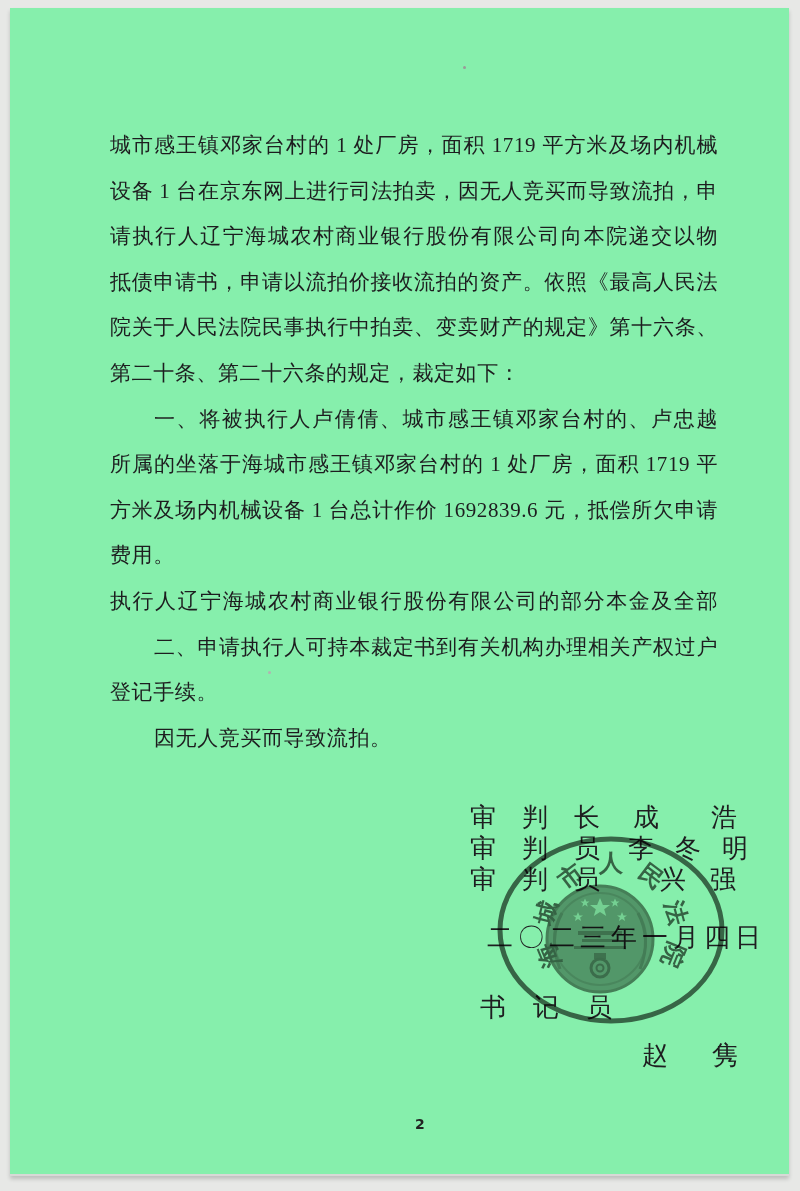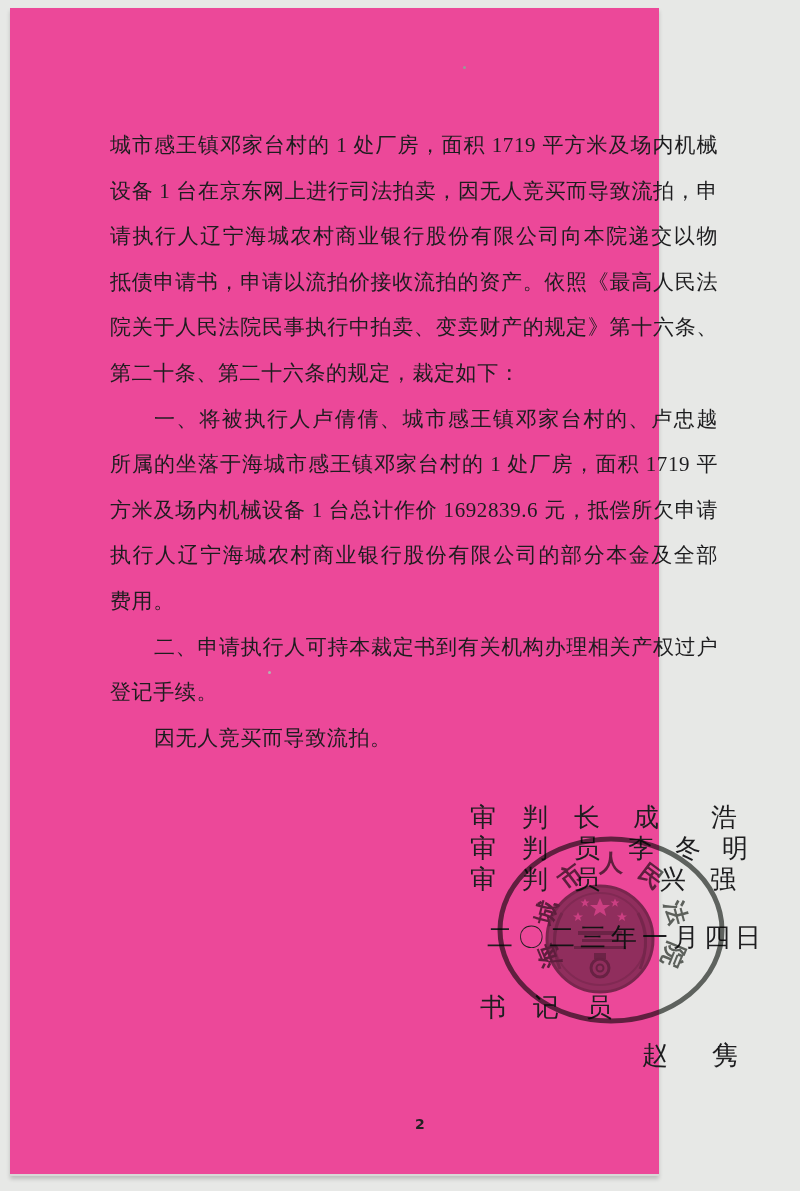--- a/index.html
+++ b/index.html
@@ -3,22 +3,22 @@
 <meta charset="utf-8">
 <style>
   html,body{margin:0;padding:0;}
   body{
     width:800px;height:1191px;position:relative;
     background:#e7e8e6;
     font-family:"Liberation Serif","DejaVu Serif",serif;
     overflow:hidden;
   }
   .page{
-    position:absolute;left:10px;top:8px;width:649px;height:1168px;
-    background:#ec4899;
+    position:absolute;left:10px;top:8px;width:779px;height:1168px;
+    background:#86efac;
     box-shadow:0 3px 4px rgba(0,0,0,.18), inset 0 -2px 0 #d8d8d6;
   }
   
   .body-text{
     position:absolute;left:100px;top:115px;width:608px;
     font-size:21px;line-height:45.6px;color:#1d1d1f;
     letter-spacing:.6px;
   }
   .line{
     display:block;height:45.6px;
@@ -69,22 +69,22 @@
   <main class="body-text">
     <span class="line">城市感王镇邓家台村的 1 处厂房，面积 1719 平方米及场内机械</span>
     <span class="line">设备 1 台在京东网上进行司法拍卖，因无人竞买而导致流拍，申</span>
     <span class="line">请执行人辽宁海城农村商业银行股份有限公司向本院递交以物</span>
     <span class="line">抵债申请书，申请以流拍价接收流拍的资产。依照《最高人民法</span>
     <span class="line">院关于人民法院民事执行中拍卖、变卖财产的规定》第十六条、</span>
     <span class="line l-short">第二十条、第二十六条的规定，裁定如下：</span>
     <span class="line l-indent">一、将被执行人卢倩倩、城市感王镇邓家台村的、卢忠越</span>
     <span class="line">所属的坐落于海城市感王镇邓家台村的 1 处厂房，面积 1719 平</span>
     <span class="line">方米及场内机械设备 1 台总计作价 1692839.6 元，抵偿所欠申请</span>
+    <span class="line l-short">费用。</span>
     <span class="line">执行人辽宁海城农村商业银行股份有限公司的部分本金及全部</span>
-    <span class="line l-short">费用。</span>
     <span class="line l-indent">二、申请执行人可持本裁定书到有关机构办理相关产权过户</span>
     <span class="line l-short">登记手续。</span>
     <span class="line l-short l-indent">因无人竞买而导致流拍。</span>
   </main>
 
   <section>
     <span class="sig" id="sig-role-1">审判长</span>
     <span class="sig" id="sig-name-1">成浩</span>
     <span class="sig" id="sig-role-2">审判员</span>
     <span class="sig" id="sig-name-2">李冬明</span>

